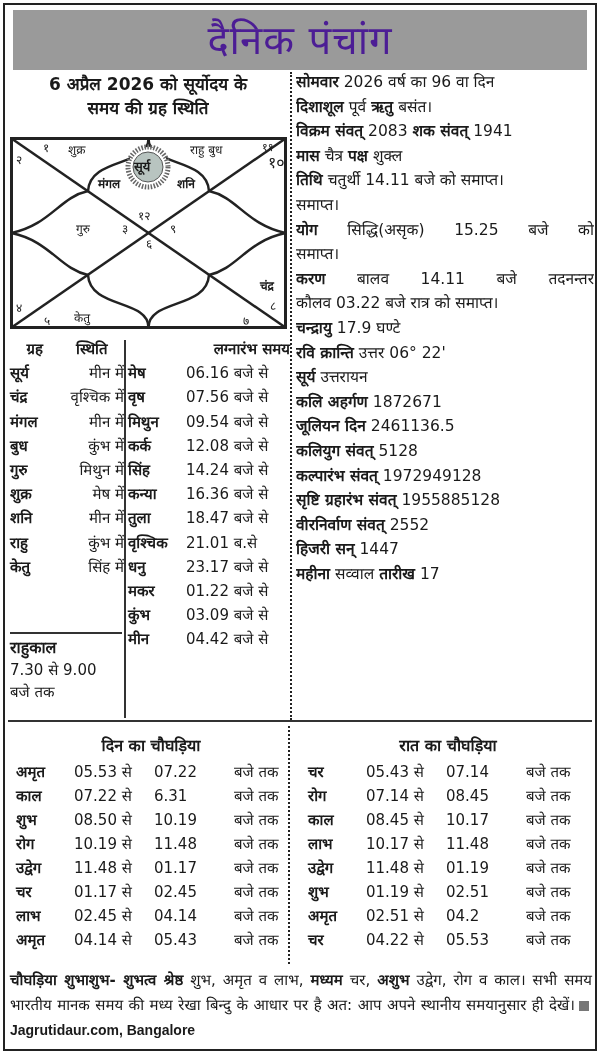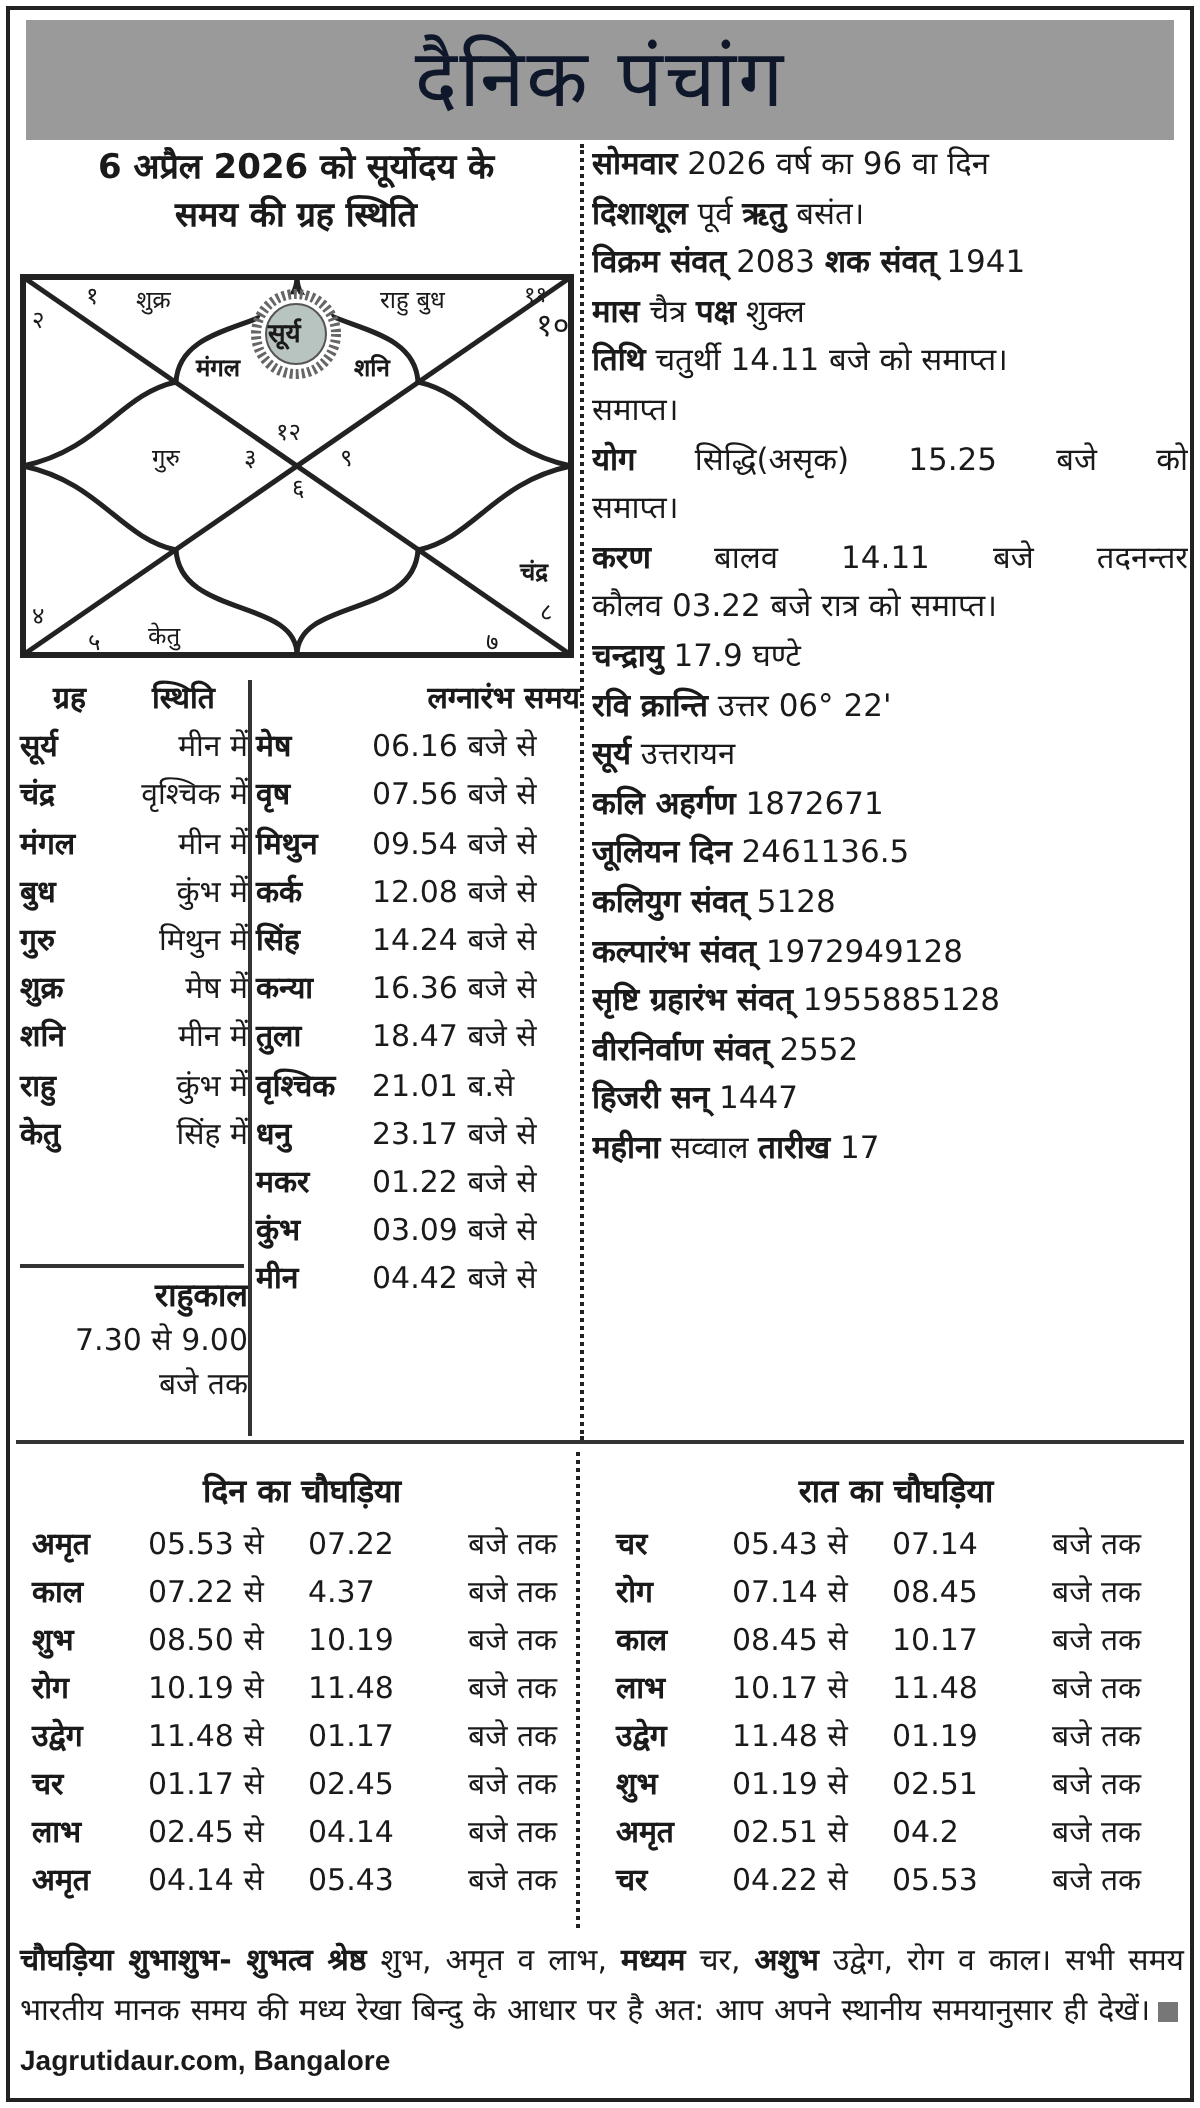--- a/index.html
+++ b/index.html
@@ -1,39 +1,39 @@
 <!DOCTYPE html>
 <html><head>
 <meta charset="utf-8">
 <style>
 *{box-sizing:border-box;margin:0;padding:0}
 html,body{width:600px;height:1054px;background:#fff;overflow:hidden}
 body{font-family:"DejaVu Sans",sans-serif;color:#1a1a1a;position:relative}
 .frame{position:absolute;left:3px;top:3px;width:594px;height:1048px;border:2px solid #222}
-.title{position:absolute;left:13px;top:10px;width:574px;height:60px;background:#9a9a9a;color:#0f172a;text-align:center;font-size:40px;line-height:60px;font-weight:normal;letter-spacing:1px}
+.title{position:absolute;left:13px;top:10px;width:574px;height:60px;background:#9a9a9a;color:#4c1d95;text-align:center;font-size:40px;line-height:60px;font-weight:normal;letter-spacing:1px}
 .vdots{position:absolute;border-left:2px dotted #222}
 .hline{position:absolute;height:2px;background:#333}
 .leftcol{position:absolute;left:8px;top:72px;width:280px}
 .heading{font-weight:bold;font-size:17px;text-align:center;line-height:24px}
 .chart{position:absolute;left:10px;top:137px;width:277px;height:192px}
 .rc{position:absolute;left:296px;top:70px;width:298px;font-size:15.5px;line-height:24.6px}
 .rc .b{font-weight:bold}
 .rc .l{white-space:nowrap;overflow:hidden}
 .j{text-align:justify;text-align-last:justify}
 .gtbl{position:absolute;left:10px;top:337px;width:114px;font-size:15px;line-height:24.2px}
 .gtbl .row{display:flex;justify-content:space-between;white-space:nowrap}
 .gtbl .row .n{font-weight:bold}
 .gtbl .hd{display:flex;justify-content:space-around;font-weight:bold;font-size:15px}
 .lagna{position:absolute;left:128px;top:337px;width:162px;font-size:15px;line-height:24.2px}
 .lagna .hd{text-align:right;font-weight:bold}
 .lagna .row{display:flex;white-space:nowrap}
 .lagna .row .n{font-weight:bold;width:58px;display:inline-block}
 .lagna .row .t{flex:1;text-align:left}
 .vline{position:absolute;width:2px;background:#333}
-.rahu{position:absolute;left:10px;top:637px;width:114px;text-align:right;font-size:15px;line-height:22px}
+.rahu{position:absolute;left:10px;top:637px;width:114px;text-align:left;font-size:15px;line-height:22px}
 .rahu .hd{font-weight:bold;font-size:16px}
 .chog{position:absolute;font-size:15px;line-height:24px}
 .chog .hd{text-align:center;font-weight:bold;font-size:16px;margin-bottom:2px}
 .chog .row{display:flex;white-space:nowrap}
 .chog .row .n{font-weight:bold;width:58px}
 .chog .row .a{width:80px}
 .chog .row .c{width:80px}
 .foot{position:absolute;left:10px;top:968px;width:582px;font-size:15px;line-height:25px;text-align:justify}
 .foot .b{font-weight:bold}
 .brand{font-family:"Liberation Sans",sans-serif;font-weight:bold;font-size:14px}
@@ -234,21 +234,21 @@
   <div class="hd">दिन का चौघड़िया</div>
   <div class="row">
       <span class="n">अमृत</span>
       <span class="a">05.53 से</span>
       <span class="c">07.22</span>
       <span>बजे तक</span>
     </div>
   <div class="row">
       <span class="n">काल</span>
       <span class="a">07.22 से</span>
-      <span class="c">4.37</span>
+      <span class="c">6.31</span>
       <span>बजे तक</span>
     </div>
   <div class="row">
       <span class="n">शुभ</span>
       <span class="a">08.50 से</span>
       <span class="c">10.19</span>
       <span>बजे तक</span>
     </div>
   <div class="row">
       <span class="n">रोग</span>

